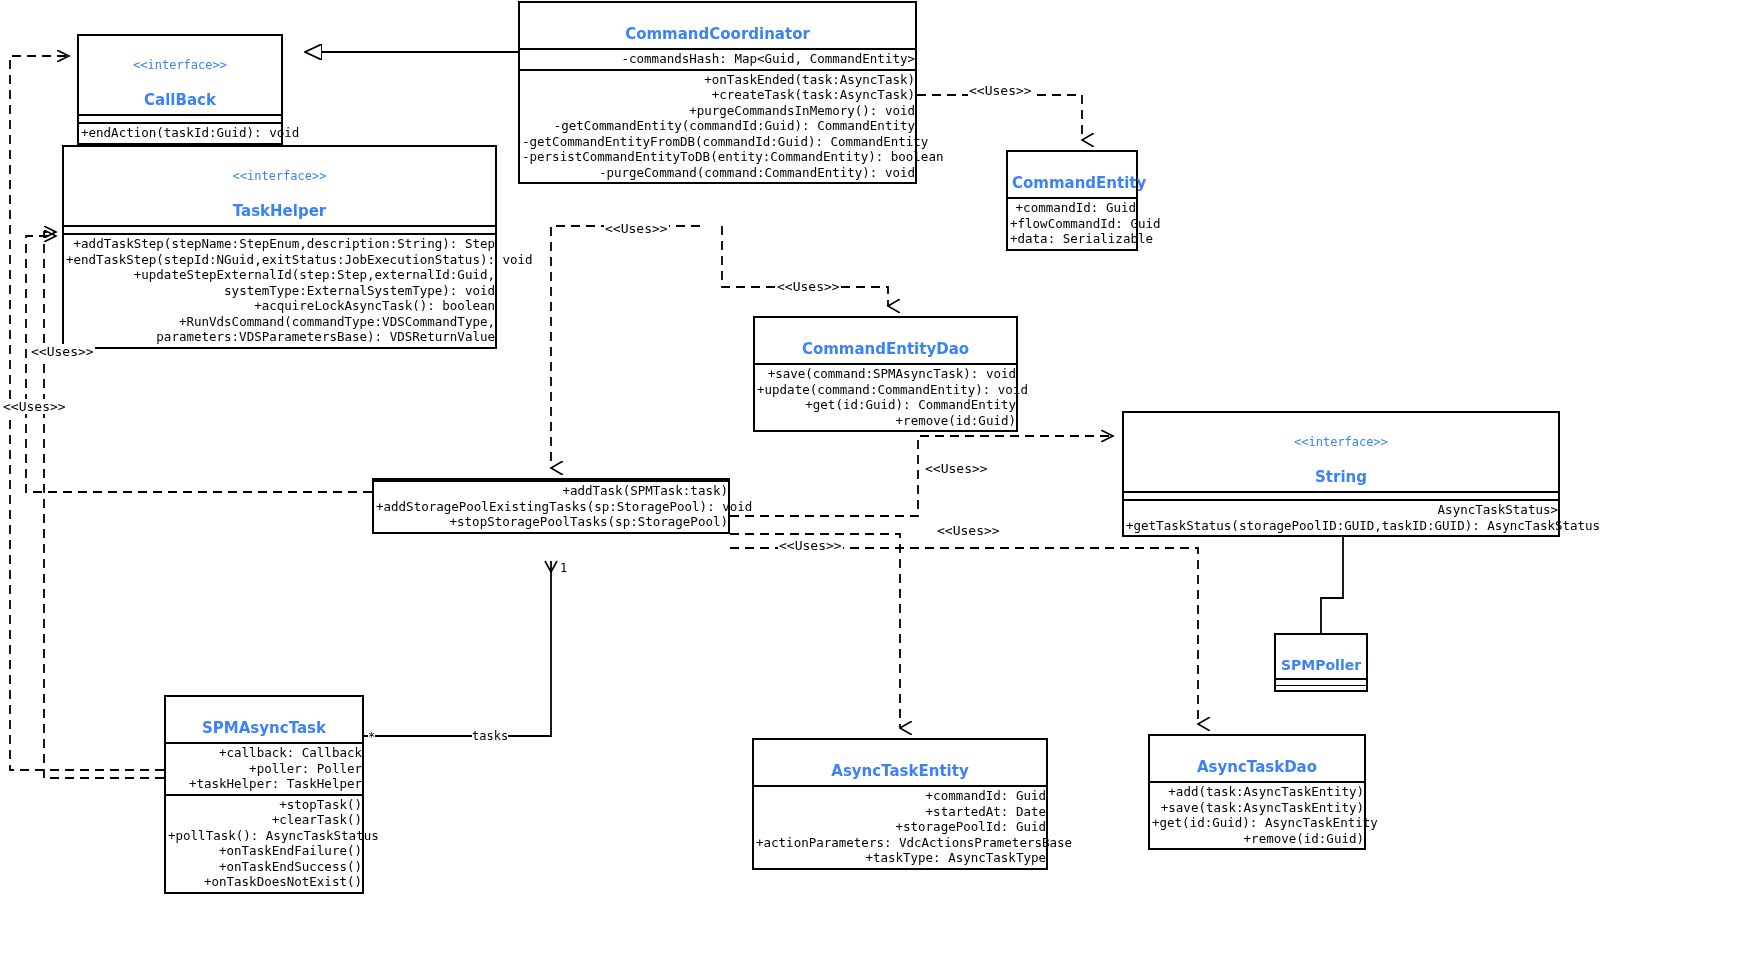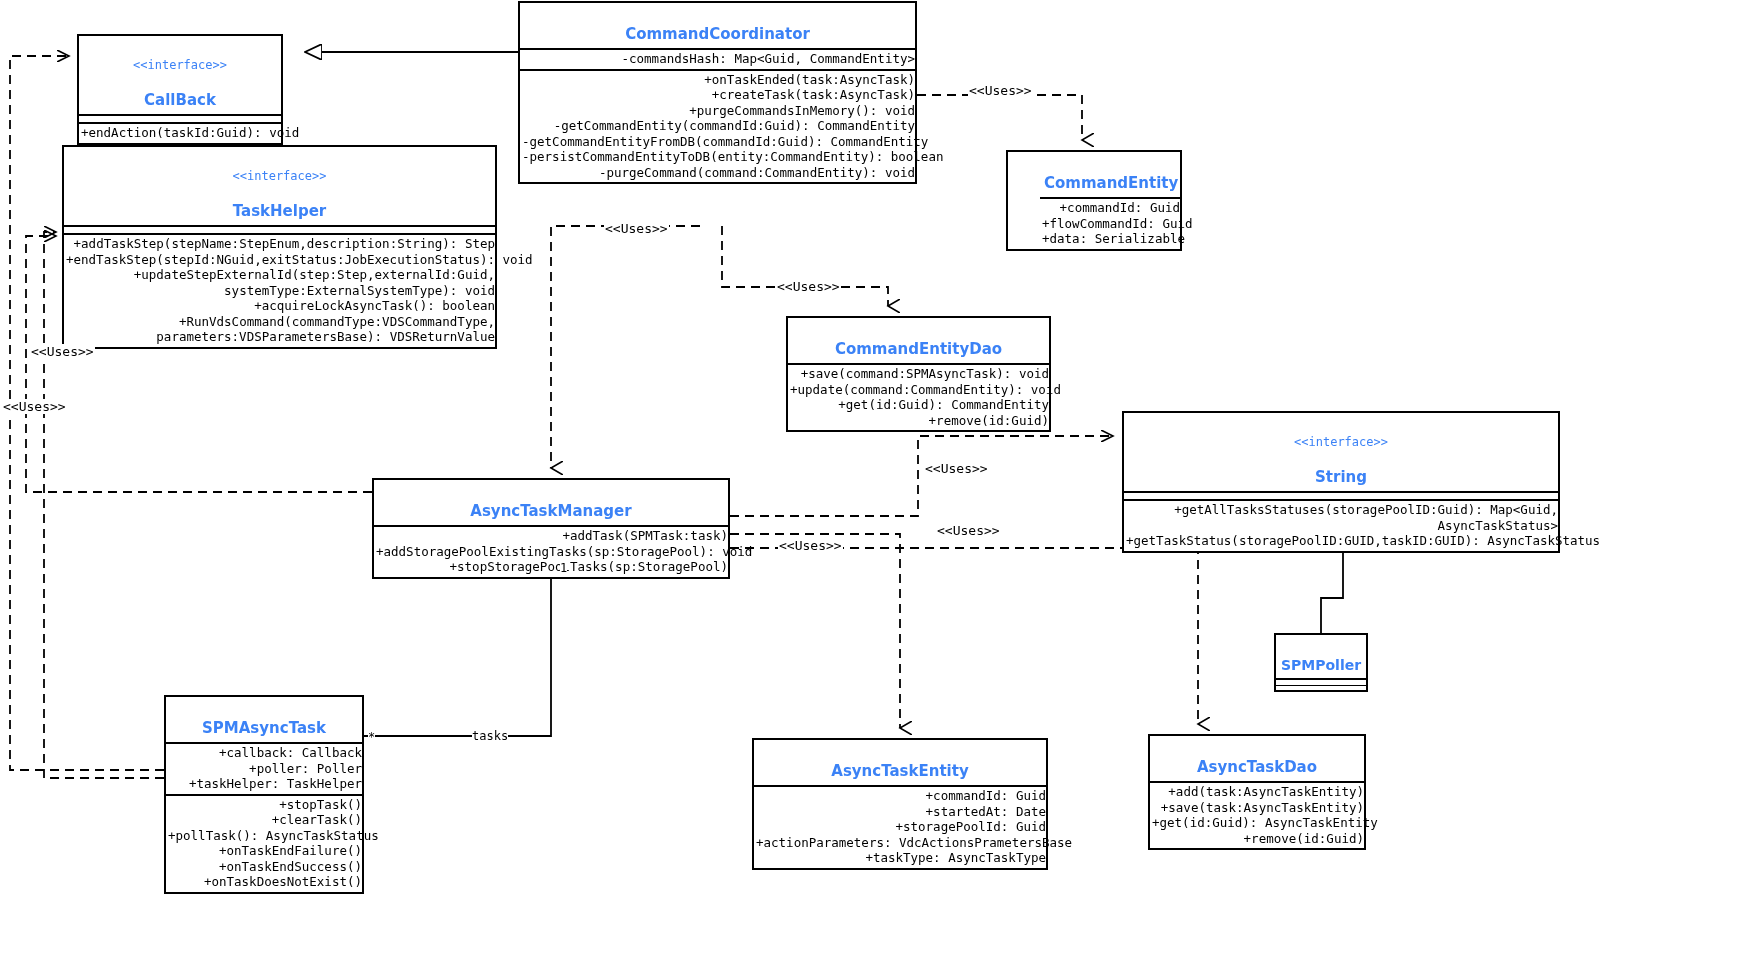--- a/index.html
+++ b/index.html
@@ -196,60 +196,56 @@
       <div class="member">+addTaskStep(stepName:StepEnum,description:String): Step</div>
       <div class="member">+endTaskStep(stepId:NGuid,exitStatus:JobExecutionStatus): void</div>
       <div class="member">+updateStepExternalId(step:Step,externalId:Guid,</div>
       <div class="member">                 systemType:ExternalSystemType): void</div>
       <div class="member">+acquireLockAsyncTask(): boolean</div>
       <div class="member">+RunVdsCommand(commandType:VDSCommandType,</div>
       <div class="member">          parameters:VDSParametersBase): VDSReturnValue</div>
     </div>
   </div>
 
-  <div class="cls" style="left:1006px; top:150px; width:176px;padding-left:32px;">
+  <div class="cls" style="left:1006px; top:150px; width:132px;">
     <div class="cls-title">
       <span>CommandEntity</span>
     </div>
     <div class="cls-section sep">
       <div class="member">+commandId: Guid</div>
       <div class="member">+flowCommandId: Guid</div>
       <div class="member">+data: Serializable</div>
     </div>
   </div>
 
-  <div class="cls" style="left:753px; top:316px; width:265px;margin-left:33px;">
+  <div class="cls" style="left:753px; top:316px; width:265px;">
     <div class="cls-title">
       <span>CommandEntityDao</span>
     </div>
     <div class="cls-section sep">
       <div class="member">+save(command:SPMAsyncTask): void</div>
       <div class="member">+update(command:CommandEntity): void</div>
       <div class="member">+get(id:Guid): CommandEntity</div>
       <div class="member">+remove(id:Guid)</div>
     </div>
   </div>
 
   <div class="cls" style="left:1122px; top:411px; width:438px;">
     <div class="cls-title">
       <span class="iface">&lt;&lt;interface&gt;&gt;</span>
       <span>String</span>
     </div>
     <div class="cls-section empty sep"></div>
     <div class="cls-section sep">
-      <div class="member">+getAllTasksStatuses(storagePoolID:Guid): Map&lt;Guid,</div>
       <div class="member">                        AsyncTaskStatus&gt;</div>
       <div class="member">+getTaskStatus(storagePoolID:GUID,taskID:GUID): AsyncTaskStatus</div>
     </div>
   </div>
 
   <div class="cls" style="left:372px; top:478px; width:358px;">
-    <div class="cls-title">
-      <span>AsyncTaskManager</span>
-    </div>
     <div class="cls-section sep">
       <div class="member">+addTask(SPMTask:task)</div>
       <div class="member">+addStoragePoolExistingTasks(sp:StoragePool): void</div>
       <div class="member">+stopStoragePoolTasks(sp:StoragePool)</div>
     </div>
   </div>
 
   <div class="cls" style="left:1274px; top:633px; width:94px;">
     <div class="cls-title" style="font-size:14px; padding:2px 4px 3px 4px;">
       <span>SPMPoller</span>

